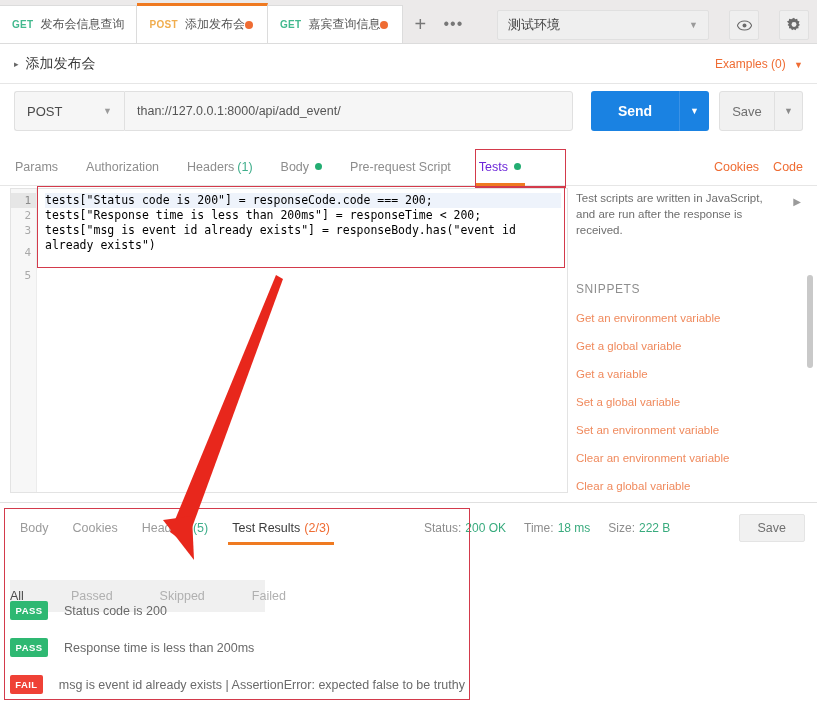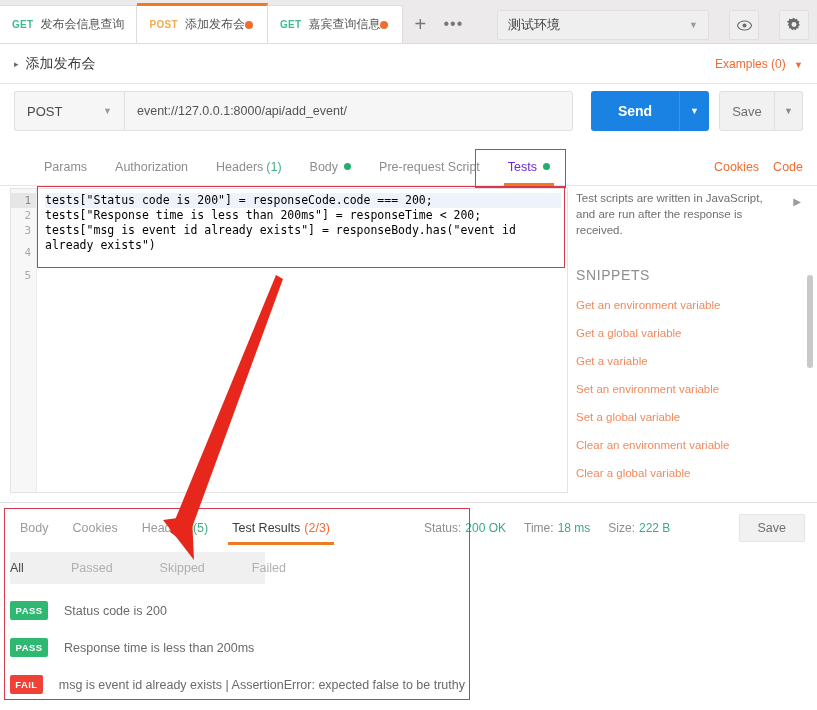--- a/index.html
+++ b/index.html
@@ -102,21 +102,21 @@
   .savecaret {
     width:28px; height:40px; background:#f1f1f1; border:1px solid #e0e0e0;
     border-left:none; display:flex; align-items:center; justify-content:center;
     font-size:9px; color:#8a8a8a; border-radius:0 3px 3px 0; cursor:pointer;
   }
 
   
   .subtabs {
     position:absolute; left:0; top:148px; width:817px; height:38px;
     display:flex; align-items:center; border-bottom:1px solid #e6e6e6;
-    padding-left:30px;
+    padding-left:1px;
   }
   .stab {
     position:relative; height:38px; display:flex; align-items:center;
     padding:0 14px; font-size:12.5px; color:#8d8d8d; cursor:pointer; white-space:nowrap;
   }
   .stab.active { color:#6d28d9; }
   .stab.active::after {
     content:""; position:absolute; left:10px; right:10px; bottom:0;
     height:3px; background:#ef7a21;
   }
@@ -152,21 +152,21 @@
   
   .helppanel {
     position:absolute; left:576px; top:190px; width:241px; height:303px;
     padding-right:16px;
   }
   .helptext { font-size:11.5px; color:#6e6e6e; line-height:16px; width:205px; }
   .helpcaret {
     position:absolute; right:16px; top:6px; color:#9a9a9a; font-size:10px; cursor:pointer;
   }
   .snipttl {
-    margin-top:29px; font-size:14px; color:#8e8e8e; letter-spacing:.6px;
+    margin-top:44px; font-size:12px; color:#8e8e8e; letter-spacing:.6px;
   }
   .snip { margin-top:16px; font-size:11.5px; color:#f08a5d; cursor:pointer; }
   .editorscroll {
     position:absolute; right:4px; top:275px; width:6px; height:93px;
     background:#c9c9c9; border-radius:3px;
   }
 
   
   .respdiv {
     position:absolute; left:0; top:502px; width:817px; height:1px; background:#e0e0e0;
@@ -193,21 +193,21 @@
   .meta .v { color:#39ab7e; margin-left:4px; }
   .resp-right { margin-left:auto; display:flex; gap:10px; padding-right:12px; }
   .respbtn {
     height:28px; padding:0 18px; background:#f1f1f1; border:1px solid #e4e4e4;
     display:flex; align-items:center; justify-content:center;
     font-size:12.5px; color:#707070; border-radius:2px; cursor:pointer;
   }
 
   
   .filterbar {
-    position:absolute; left:10px; top:552px; width:255px; height:32px;
+    position:absolute; left:10px; top:580px; width:255px; height:32px;
     background:#f0f0f0; display:flex; align-items:center;gap:47px;
   }
   .fbtn { flex:1; text-align:center; font-size:12.5px; color:#b0b0b0; cursor:pointer; }
   .fbtn.active { color:#4a4a4a; }
   .results { position:absolute; left:10px; top:592px; width:455px; }
   .resrow { display:flex; align-items:center; height:37px; }
   .badge {
     width:38px; height:19px; border-radius:2px; color:#fff; font-size:9.5px;
     font-weight:bold; display:flex; align-items:center; justify-content:center;
     letter-spacing:.4px;
@@ -278,21 +278,21 @@
       <span class="caret">▼</span>
     </span>
   </div>
 
   <div class="urlrow">
     <div class="methodsel">
       <span>POST</span>
       <span class="caret">▼</span>
     </div>
     <div class="urlbox">
-      <span title="Enter request URL">event://127.0.0.1:8000/api/add_event/</span>
+      <span title="Enter request URL">than://127.0.0.1:8000/api/add_event/</span>
     </div>
     <div class="sendwrap">
       <div class="sendbtn">Send</div>
       <div class="sendcaret">▼</div>
     </div>
     <div class="savewrap">
       <div class="savebtn">Save</div>
       <div class="savecaret">▼</div>
     </div>
   </div>
@@ -339,22 +339,22 @@
 <span>tests["msg is event id already exists"] = responseBody.has("event id already exists")</span></div>
   </div>
 
   <div class="helppanel">
     <div class="helpcaret">▶</div>
     <div class="helptext">Test scripts are written in JavaScript, and are run after the response is received.</div>
     <div class="snipttl">SNIPPETS</div>
     <div class="snip">Get an environment variable</div>
     <div class="snip">Get a global variable</div>
     <div class="snip">Get a variable</div>
+    <div class="snip">Set a global variable</div>
     <div class="snip">Set an environment variable</div>
-    <div class="snip">Set a global variable</div>
     <div class="snip">Clear an environment variable</div>
     <div class="snip">Clear a global variable</div>
   </div>
   <div class="editorscroll"></div>
 
   <div class="respdiv"></div>
 
   <div class="resptabs">
     <div class="rtab">
       <span>Body</span>

